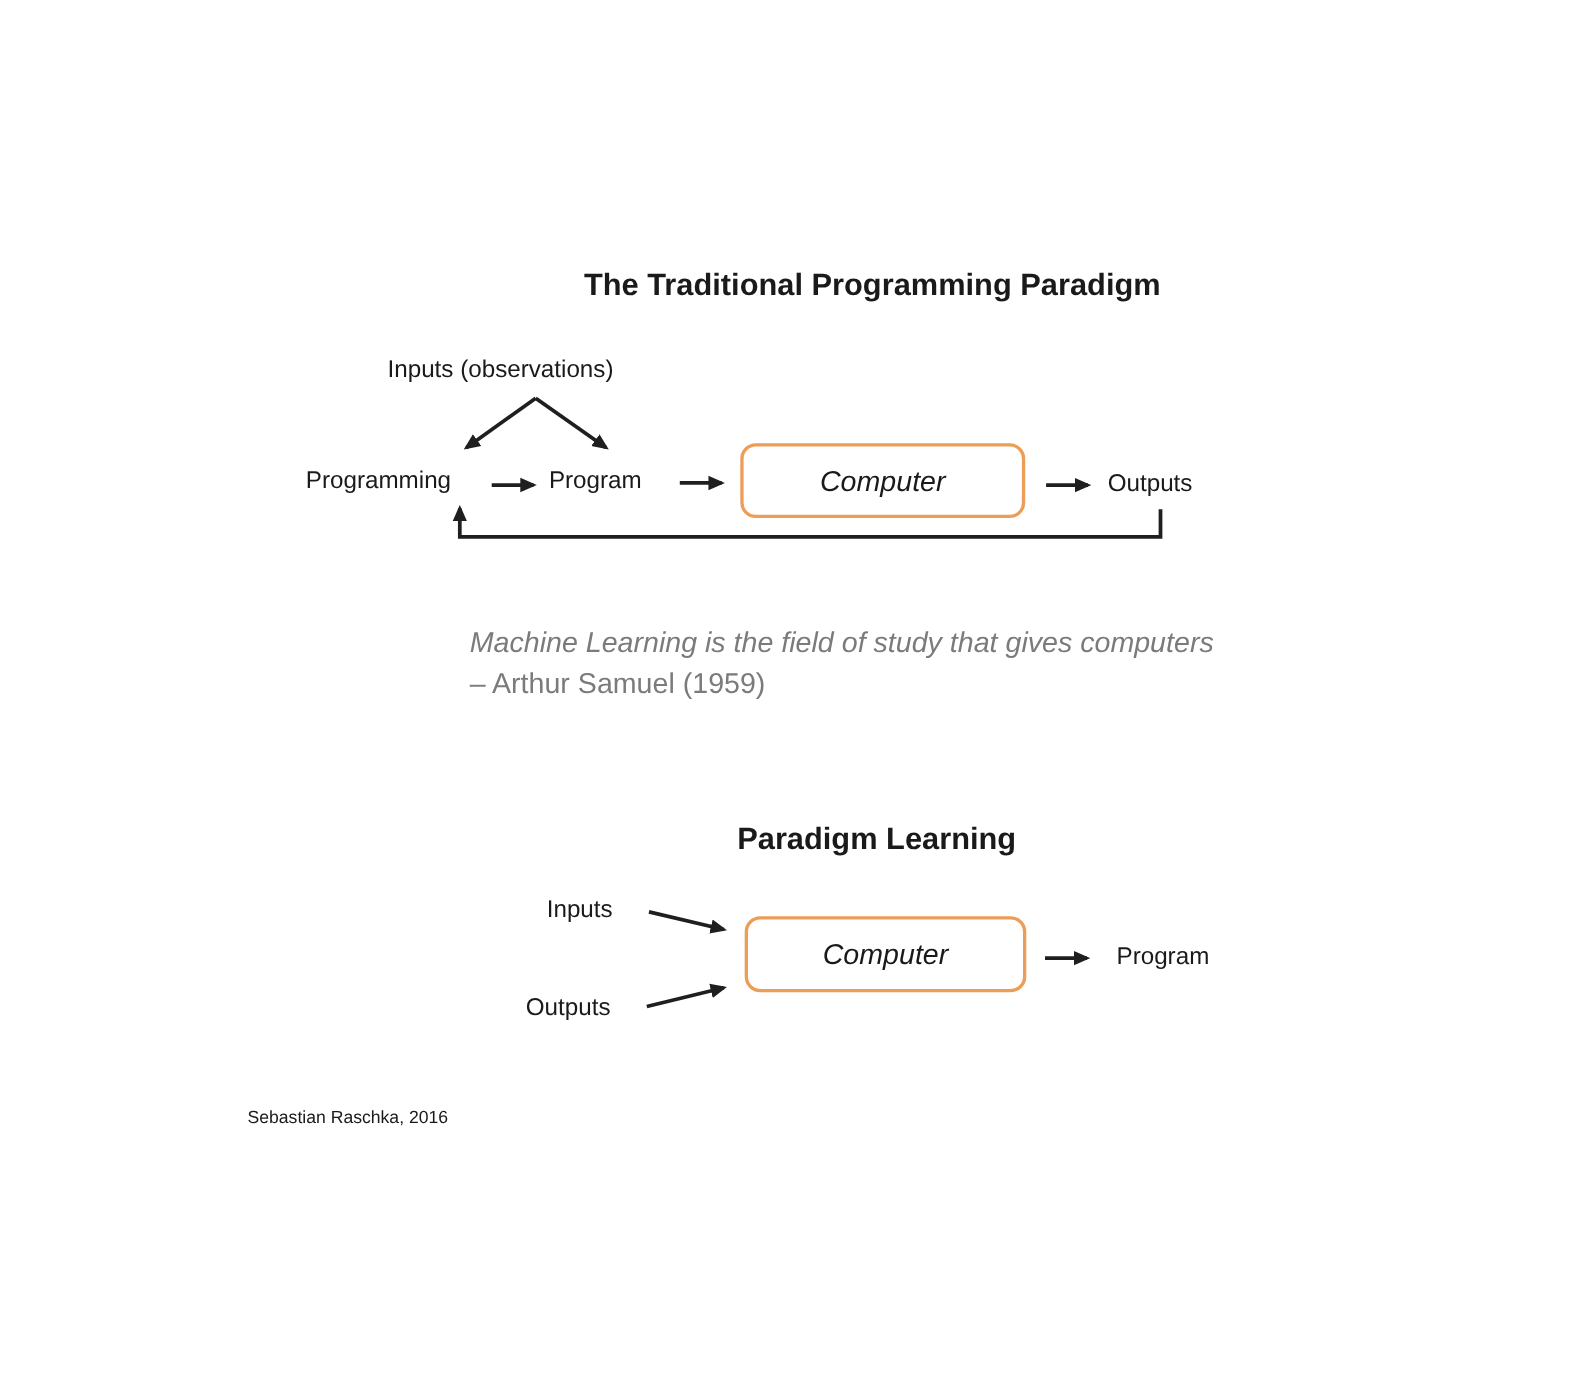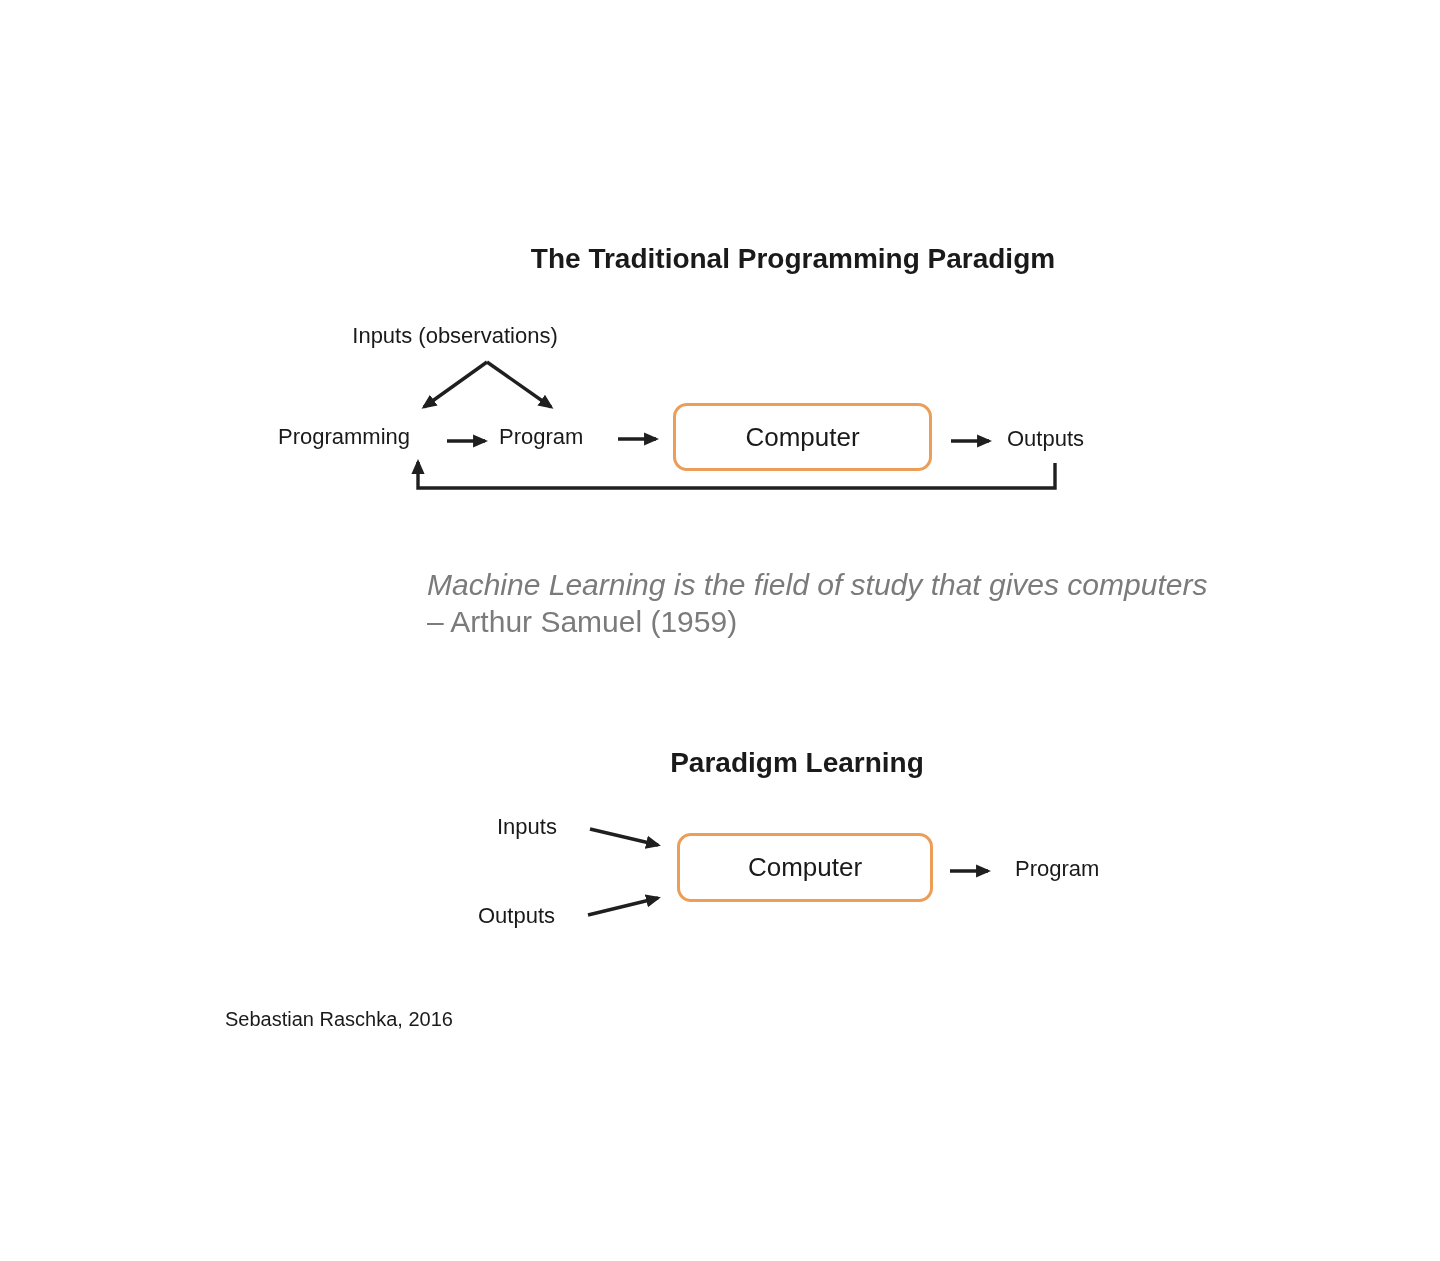--- a/index.html
+++ b/index.html
@@ -57,47 +57,48 @@
     position: absolute;
     box-sizing: border-box;
     border: 3.5px solid var(--box-border-orange, #EC9D58);
     border-radius: 14px;
     background: #ffffff;
     display: flex;
     align-items: center;
     justify-content: center;
     font-size: 26px;
     color: var(--text-black, #1a1a1a);
+    font-style: italic;
   }
   .title-trad { left: 793px; top: 233px; }
   .lbl-inputs-obs { left: 455px; top: 314px; }
   .lbl-programmer { left: 278px; top: 415px; }
   .lbl-program-1 { left: 499px; top: 415px; }
   .box-computer-1 { left: 673px; top: 393px; width: 259px; height: 68px; }
   .lbl-outputs-1 { left: 1007px; top: 417px; }
   .quote {
     position: absolute;
     left: 427px;
     top: 556px;
-    font-size: 30px;
+    font-size: 26px;
     line-height: 37px;
     color: var(--quote-gray, #7b7b7b);
     white-space: nowrap;
   }
   .quote .qline-italic { font-style: italic; }
   .title-ml { left: 797px; top: 737px; }
   .lbl-inputs-2 { left: 497px; top: 805px; }
   .lbl-outputs-2 { left: 478px; top: 894px; }
   .box-computer-2 { left: 677px; top: 823px; width: 256px; height: 69px; }
   .lbl-program-2 { left: 1015px; top: 847px; }
   .footer-credit {
     position: absolute;
     left: 225px;
     top: 998px;
-    font-size: 20px;
+    font-size: 16px;
     color: var(--text-black, #1a1a1a);
     white-space: nowrap;
   }
 </style>
 </head>
 <body>
 
 <div class="canvas">
 
   <svg class="arrow-layer" width="1440" height="1261" viewBox="0 0 1440 1261" aria-hidden="true">

